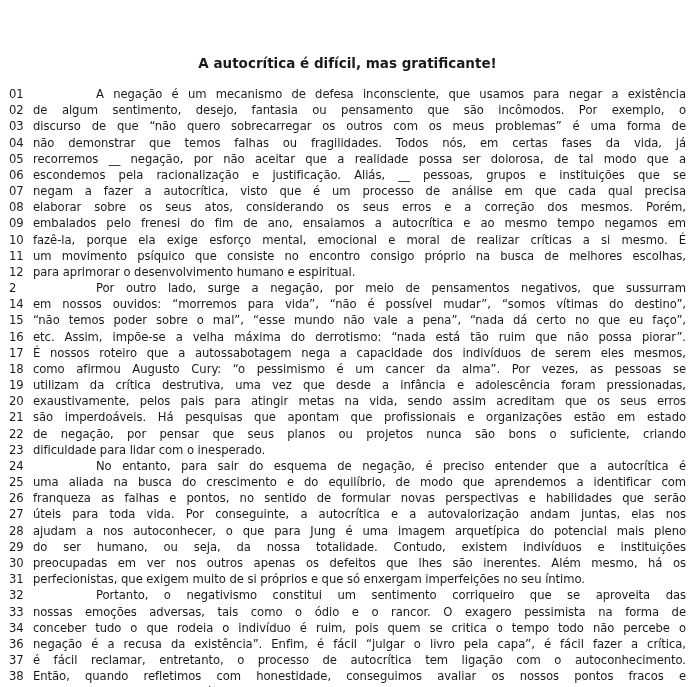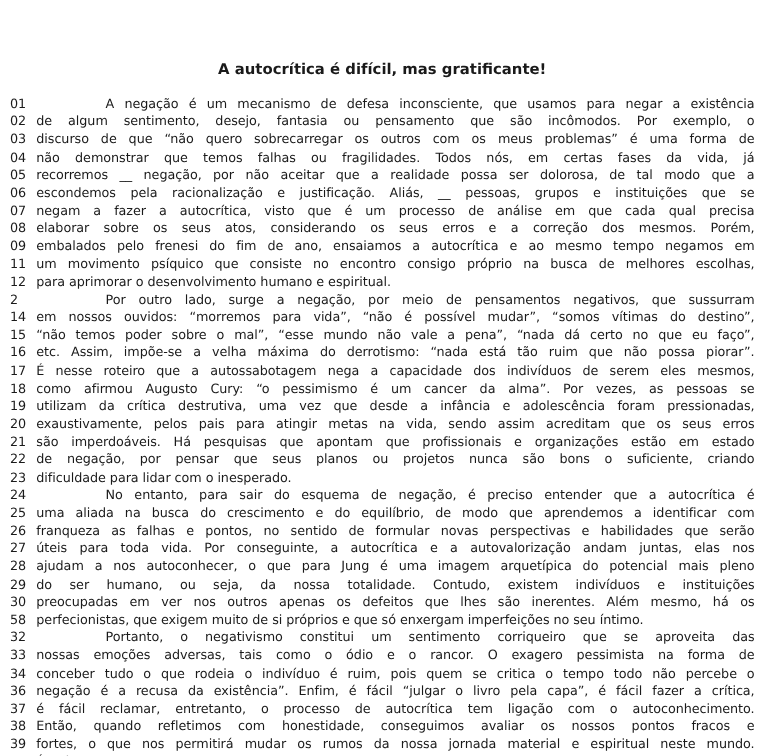--- a/index.html
+++ b/index.html
@@ -90,20 +90,24 @@
       </div>
       <div class="line">
         <span class="num">08</span>
         <span class="text">elaborar sobre os seus atos, considerando os seus erros e a correção dos mesmos. Porém,</span>
       </div>
       <div class="line">
         <span class="num">09</span>
         <span class="text">embalados pelo frenesi do fim de ano, ensaiamos a autocrítica e ao mesmo tempo negamos em</span>
       </div>
       <div class="line">
+        <span class="num">10</span>
+        <span class="text">fazê-la, porque ela exige esforço mental, emocional e moral de realizar críticas a si mesmo. É</span>
+      </div>
+      <div class="line">
         <span class="num">11</span>
         <span class="text">um movimento psíquico que consiste no encontro consigo próprio na busca de melhores escolhas,</span>
       </div>
       <div class="line">
         <span class="num">12</span>
         <span class="text noj">para aprimorar o desenvolvimento humano e espiritual.</span>
       </div>
       <div class="line">
         <span class="num">2</span>
         <span class="text ind">Por outro lado, surge a negação, por meio de pensamentos negativos, que sussurram</span>
@@ -115,21 +119,21 @@
       <div class="line">
         <span class="num">15</span>
         <span class="text">“não temos poder sobre o mal”, “esse mundo não vale a pena”, “nada dá certo no que eu faço”,</span>
       </div>
       <div class="line">
         <span class="num">16</span>
         <span class="text">etc. Assim, impõe-se a velha máxima do derrotismo: “nada está tão ruim que não possa piorar”.</span>
       </div>
       <div class="line">
         <span class="num">17</span>
-        <span class="text">É nesse roteiro que a autossabotagem nega a capacidade dos indivíduos de serem eles mesmos,</span>
+        <span class="text">É nossos roteiro que a autossabotagem nega a capacidade dos indivíduos de serem eles mesmos,</span>
       </div>
       <div class="line">
         <span class="num">18</span>
         <span class="text">como afirmou Augusto Cury: “o pessimismo é um cancer da alma”. Por vezes, as pessoas se</span>
       </div>
       <div class="line">
         <span class="num">19</span>
         <span class="text">utilizam da crítica destrutiva, uma vez que desde a infância e adolescência foram pressionadas,</span>
       </div>
       <div class="line">
@@ -170,21 +174,21 @@
       </div>
       <div class="line">
         <span class="num">29</span>
         <span class="text">do ser humano, ou seja, da nossa totalidade. Contudo, existem indivíduos e instituições</span>
       </div>
       <div class="line">
         <span class="num">30</span>
         <span class="text">preocupadas em ver nos outros apenas os defeitos que lhes são inerentes. Além mesmo, há os</span>
       </div>
       <div class="line">
-        <span class="num">58</span>
+        <span class="num">31</span>
         <span class="text noj">perfecionistas, que exigem muito de si próprios e que só enxergam imperfeições no seu íntimo.</span>
       </div>
       <div class="line">
         <span class="num">32</span>
         <span class="text ind">Portanto, o negativismo constitui um sentimento corriqueiro que se aproveita das</span>
       </div>
       <div class="line">
         <span class="num">33</span>
         <span class="text">nossas emoções adversas, tais como o ódio e o rancor. O exagero pessimista na forma de</span>
       </div>

